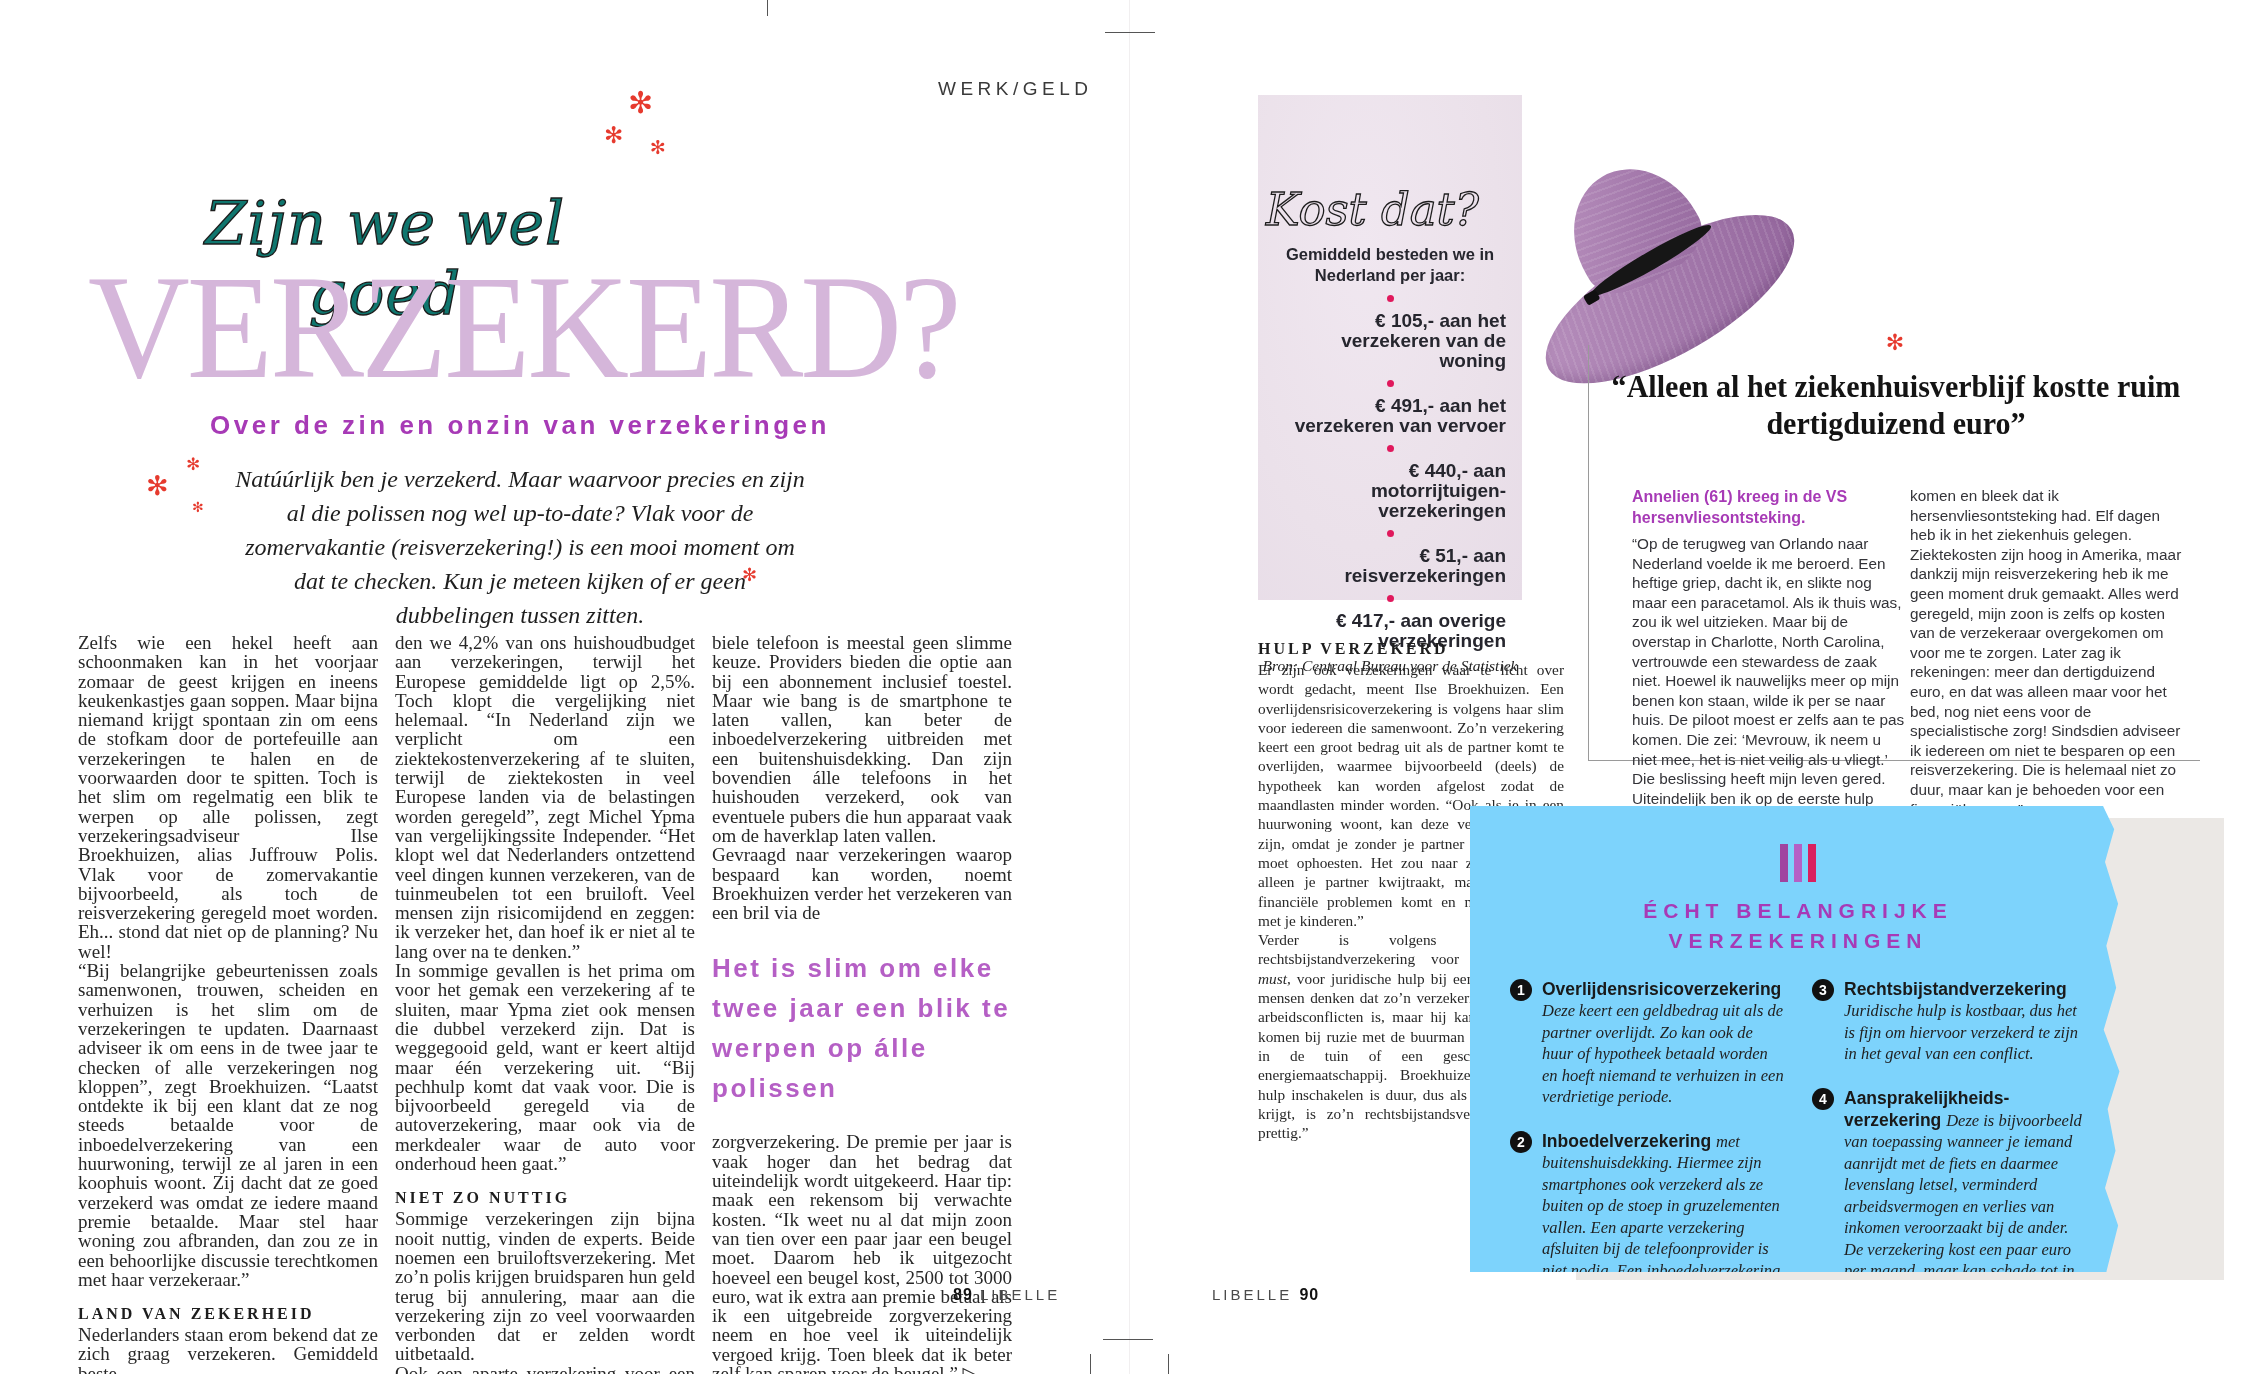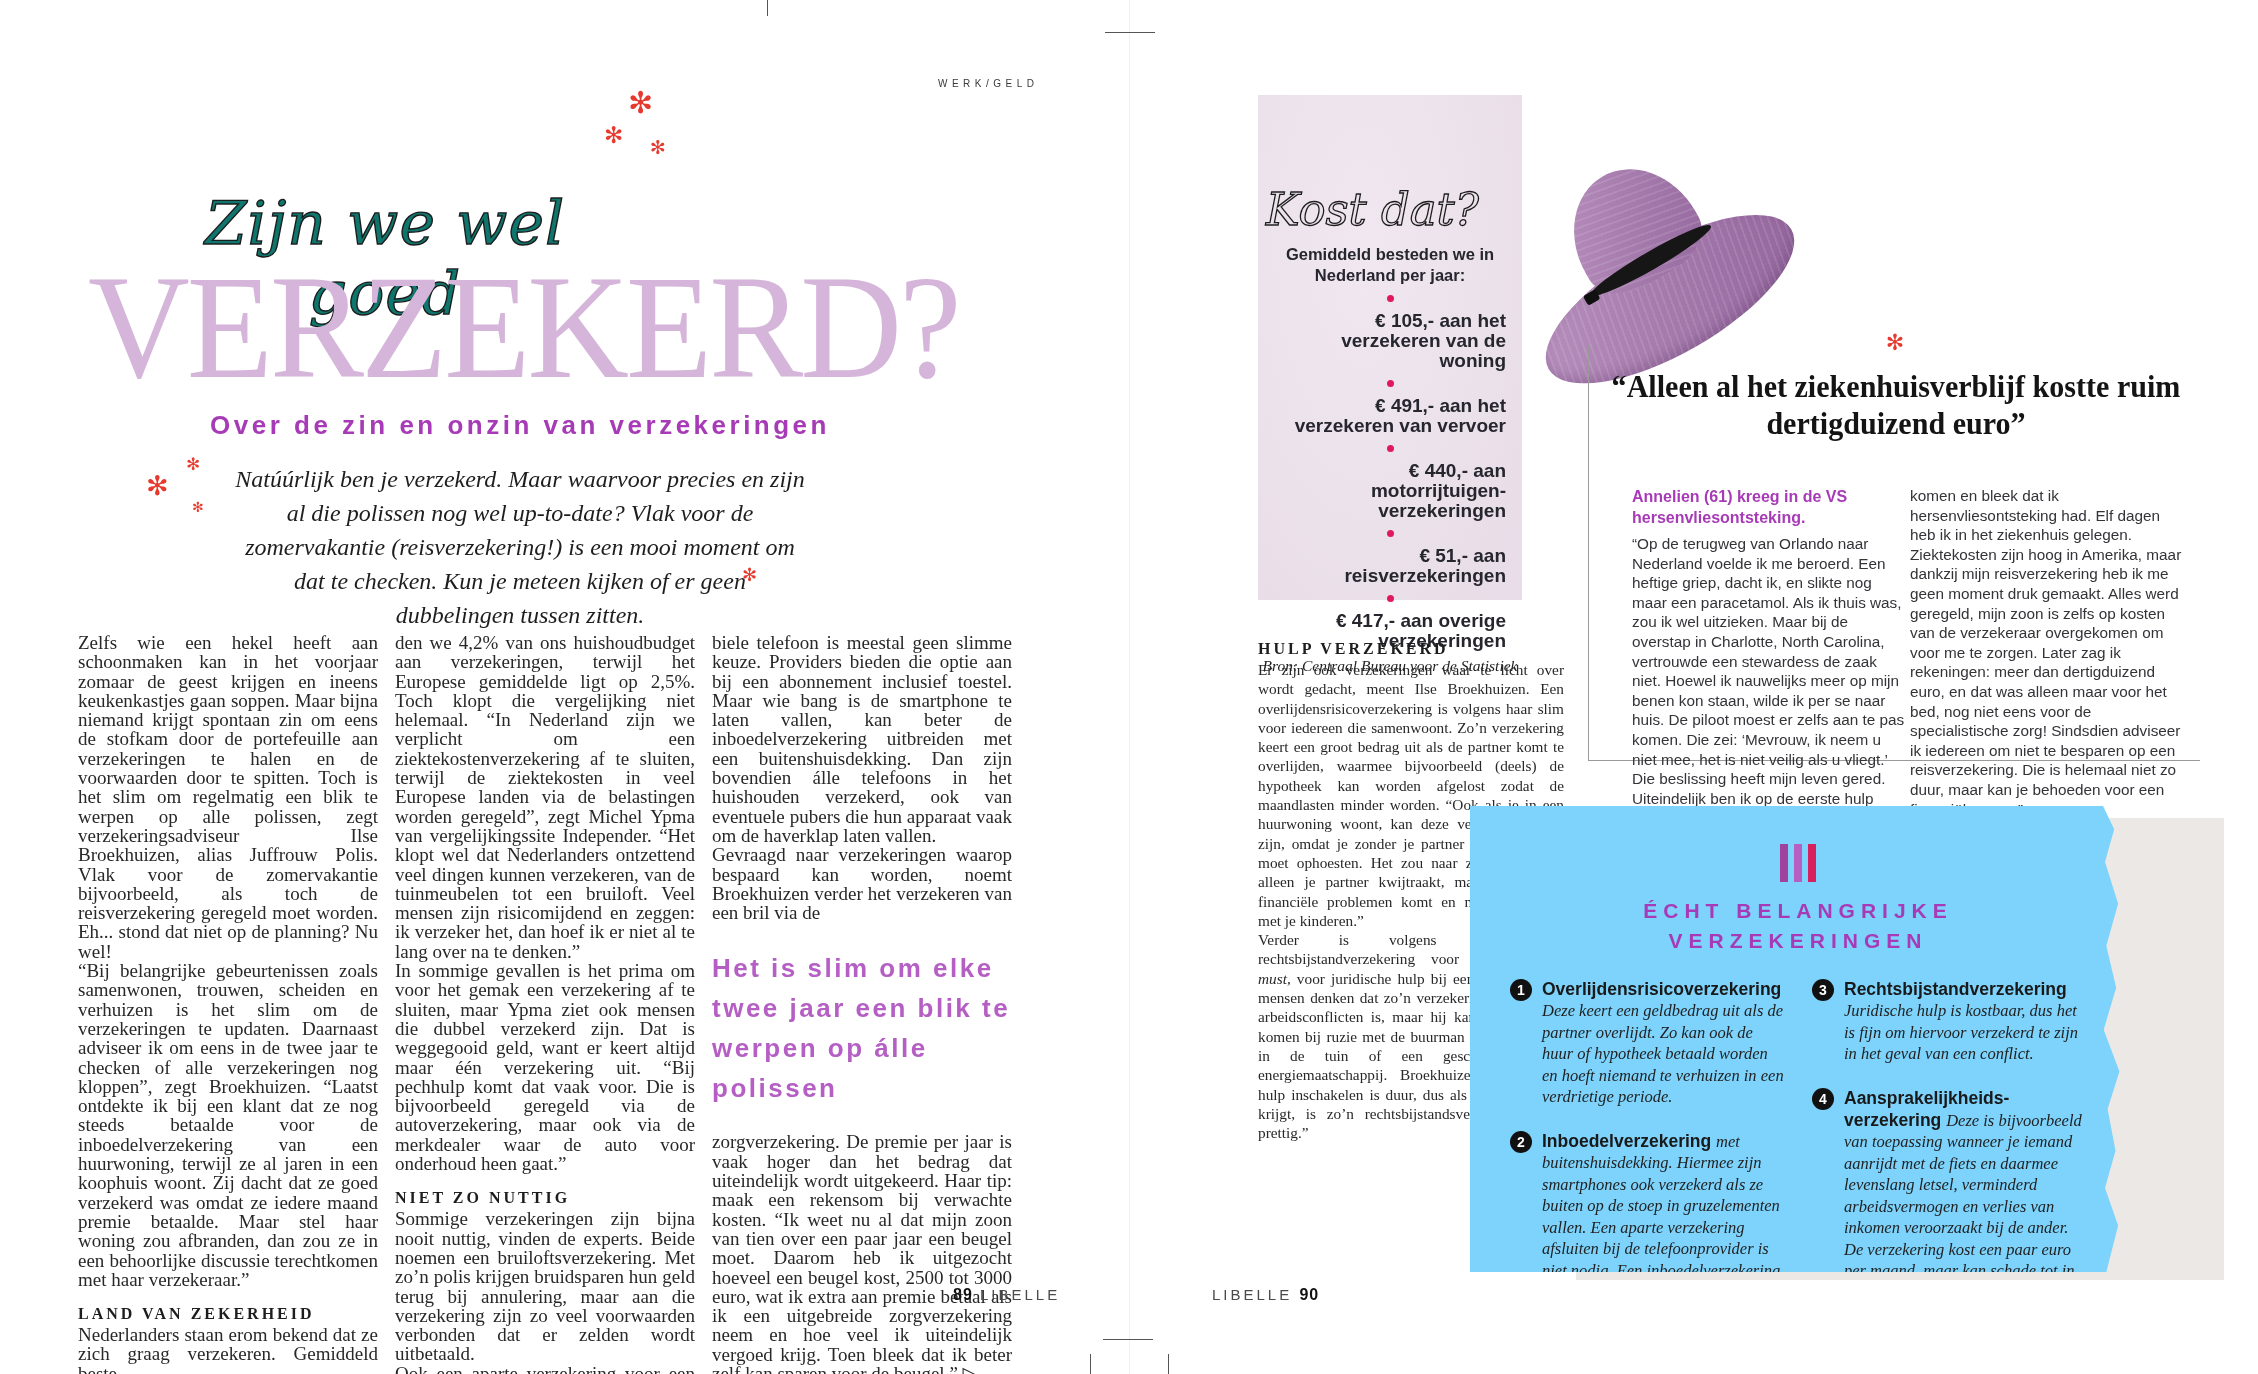--- a/index.html
+++ b/index.html
@@ -5,21 +5,21 @@
   html,body{margin:0;padding:0;background:#e8e8e8;}
   .spread{position:relative;width:2258px;height:1374px;background:#fff;overflow:hidden;
           font-family:"Liberation Sans",sans-serif;color:#2d2d2d;}
   [data-name]{box-sizing:border-box;}
 
   
   .gutter{position:absolute;left:1129px;top:0;width:1px;height:100%;background:#f1eff0;}
   .crop{position:absolute;background:#555;}
 
   
-  .werk-geld{position:absolute;left:938px;top:78px;font-size:10px;letter-spacing:4.5px;color:#3a3a3a;}
+  .werk-geld{position:absolute;left:938px;top:78px;font-size:19px;letter-spacing:4.5px;color:#3a3a3a;}
   .flower{position:absolute;color:#e63a2e;line-height:1;font-family:"DejaVu Sans",sans-serif;}
 
   .script-title{position:absolute;left:150px;top:188px;width:470px;text-align:center;
     font-family:"DejaVu Serif",serif;font-style:italic;font-size:60px;color:#0f766e;
     -webkit-text-stroke:1.4px #1c1c1c;letter-spacing:1px;}
   .main-title{position:absolute;left:88px;top:248px;width:865px;text-align:center;
     font-family:"Liberation Serif",serif;font-size:141px;line-height:150px;color:#d5b6da;
     letter-spacing:-3px;transform:scaleY(1.05);transform-origin:top;white-space:nowrap;}
   .subtitle{position:absolute;left:95px;top:410px;width:850px;text-align:center;
     font-weight:bold;font-size:26px;letter-spacing:3.5px;color:#a73ab6;}

